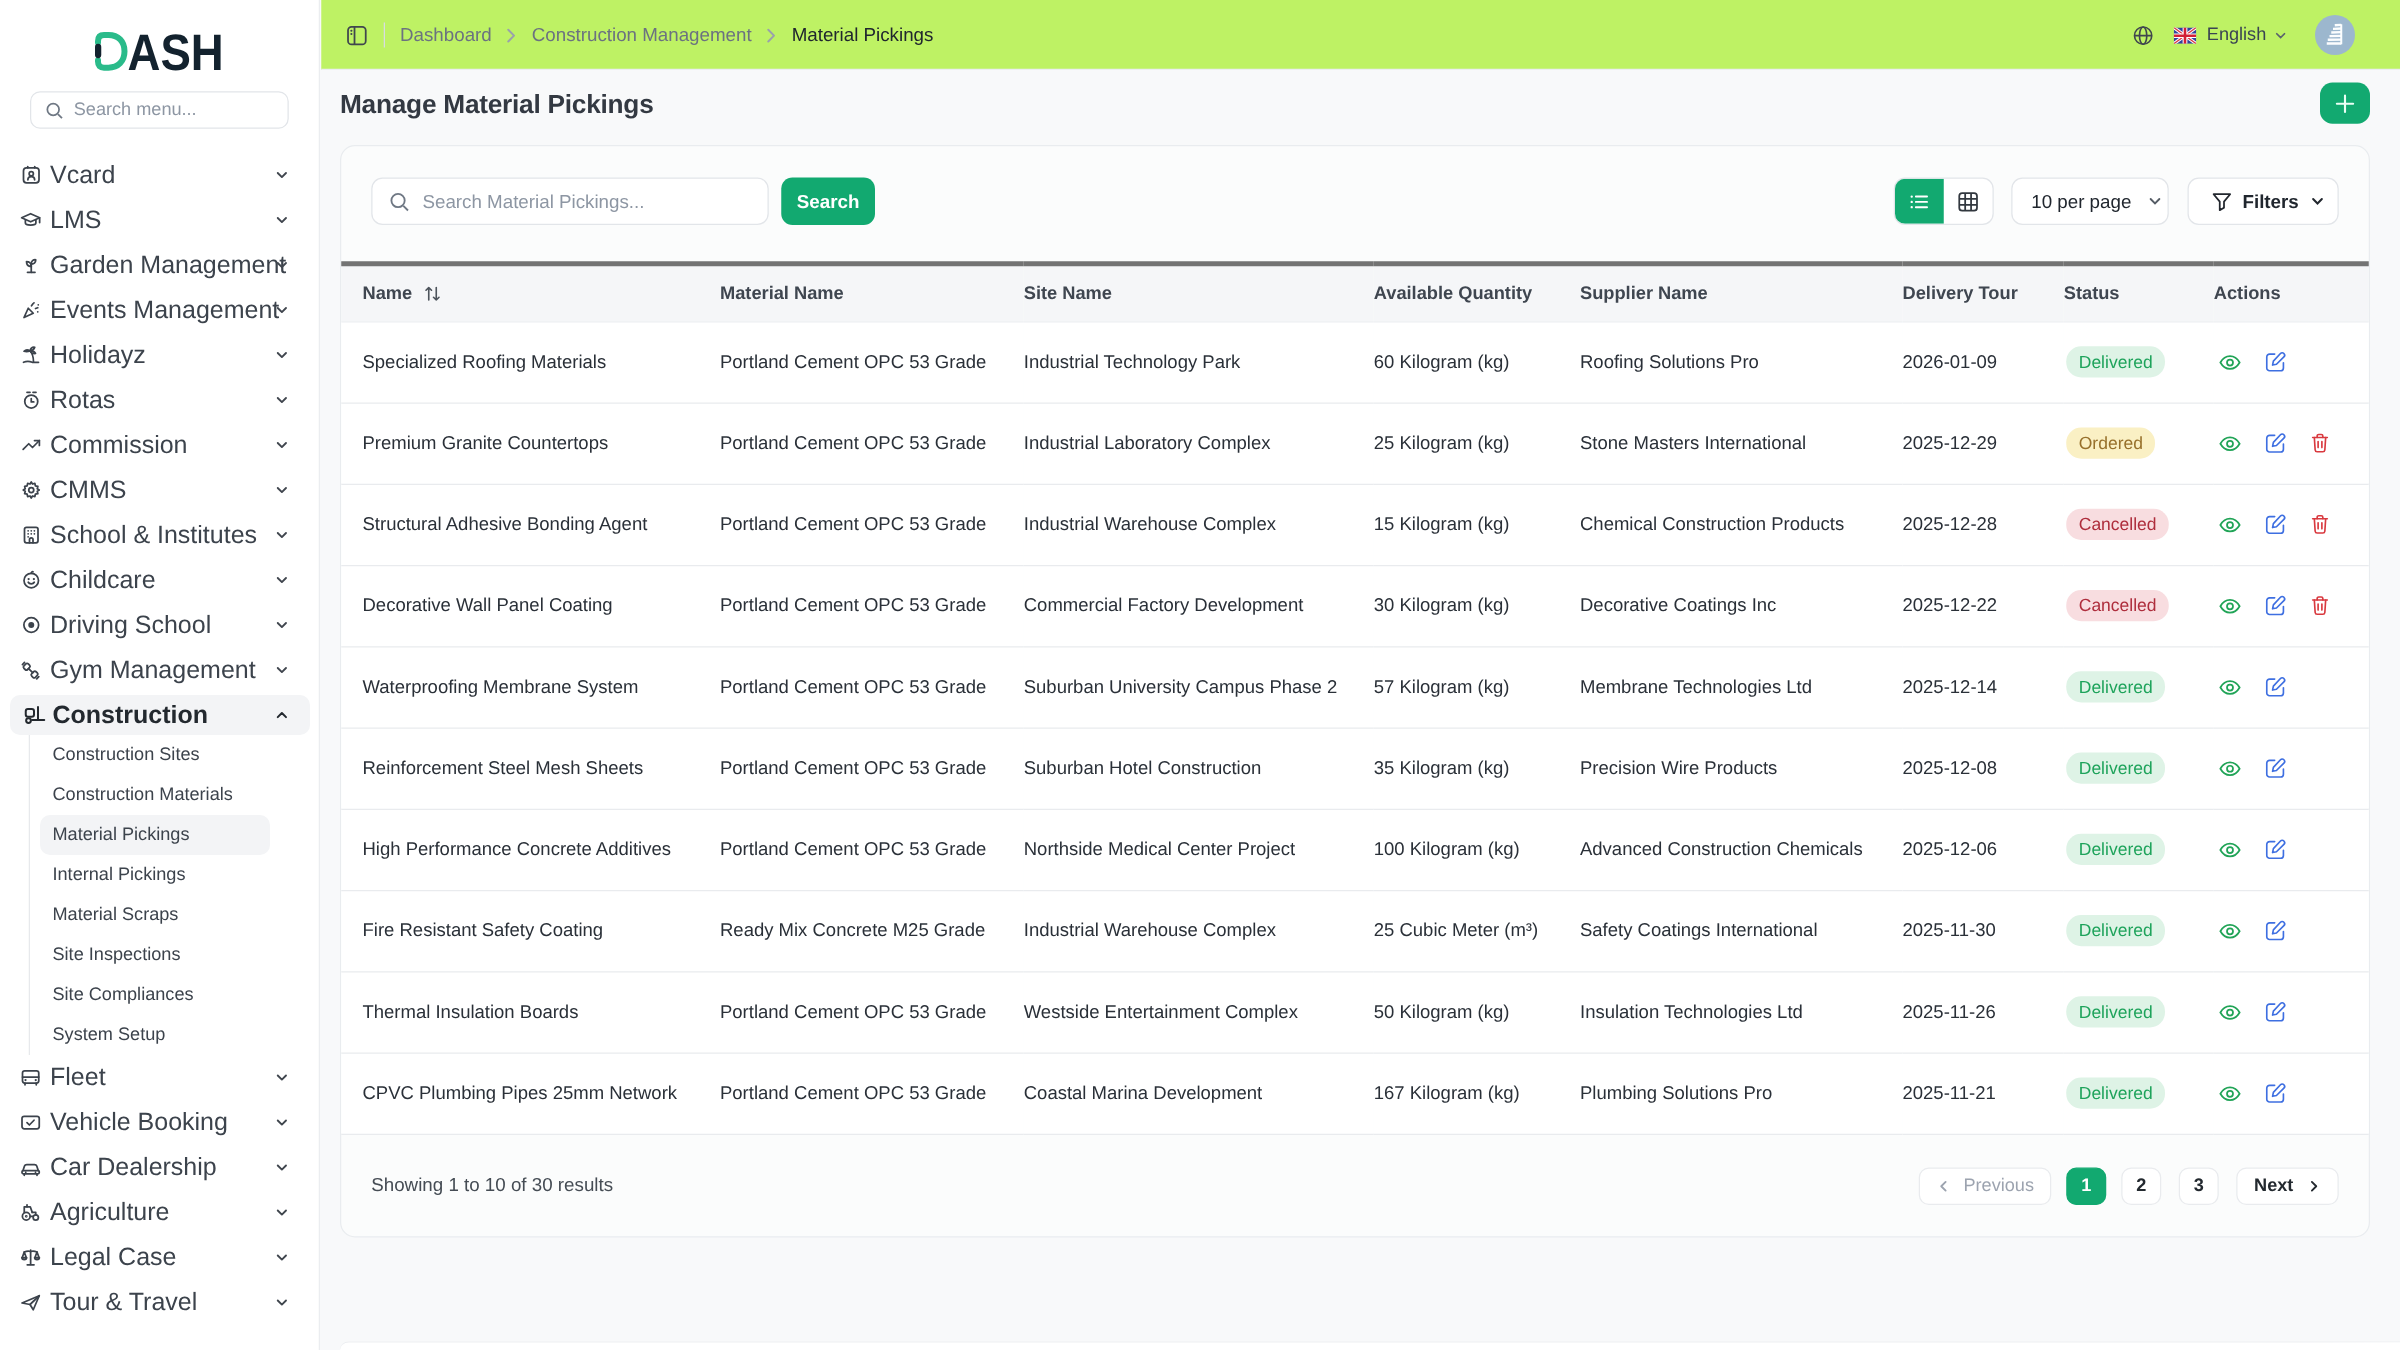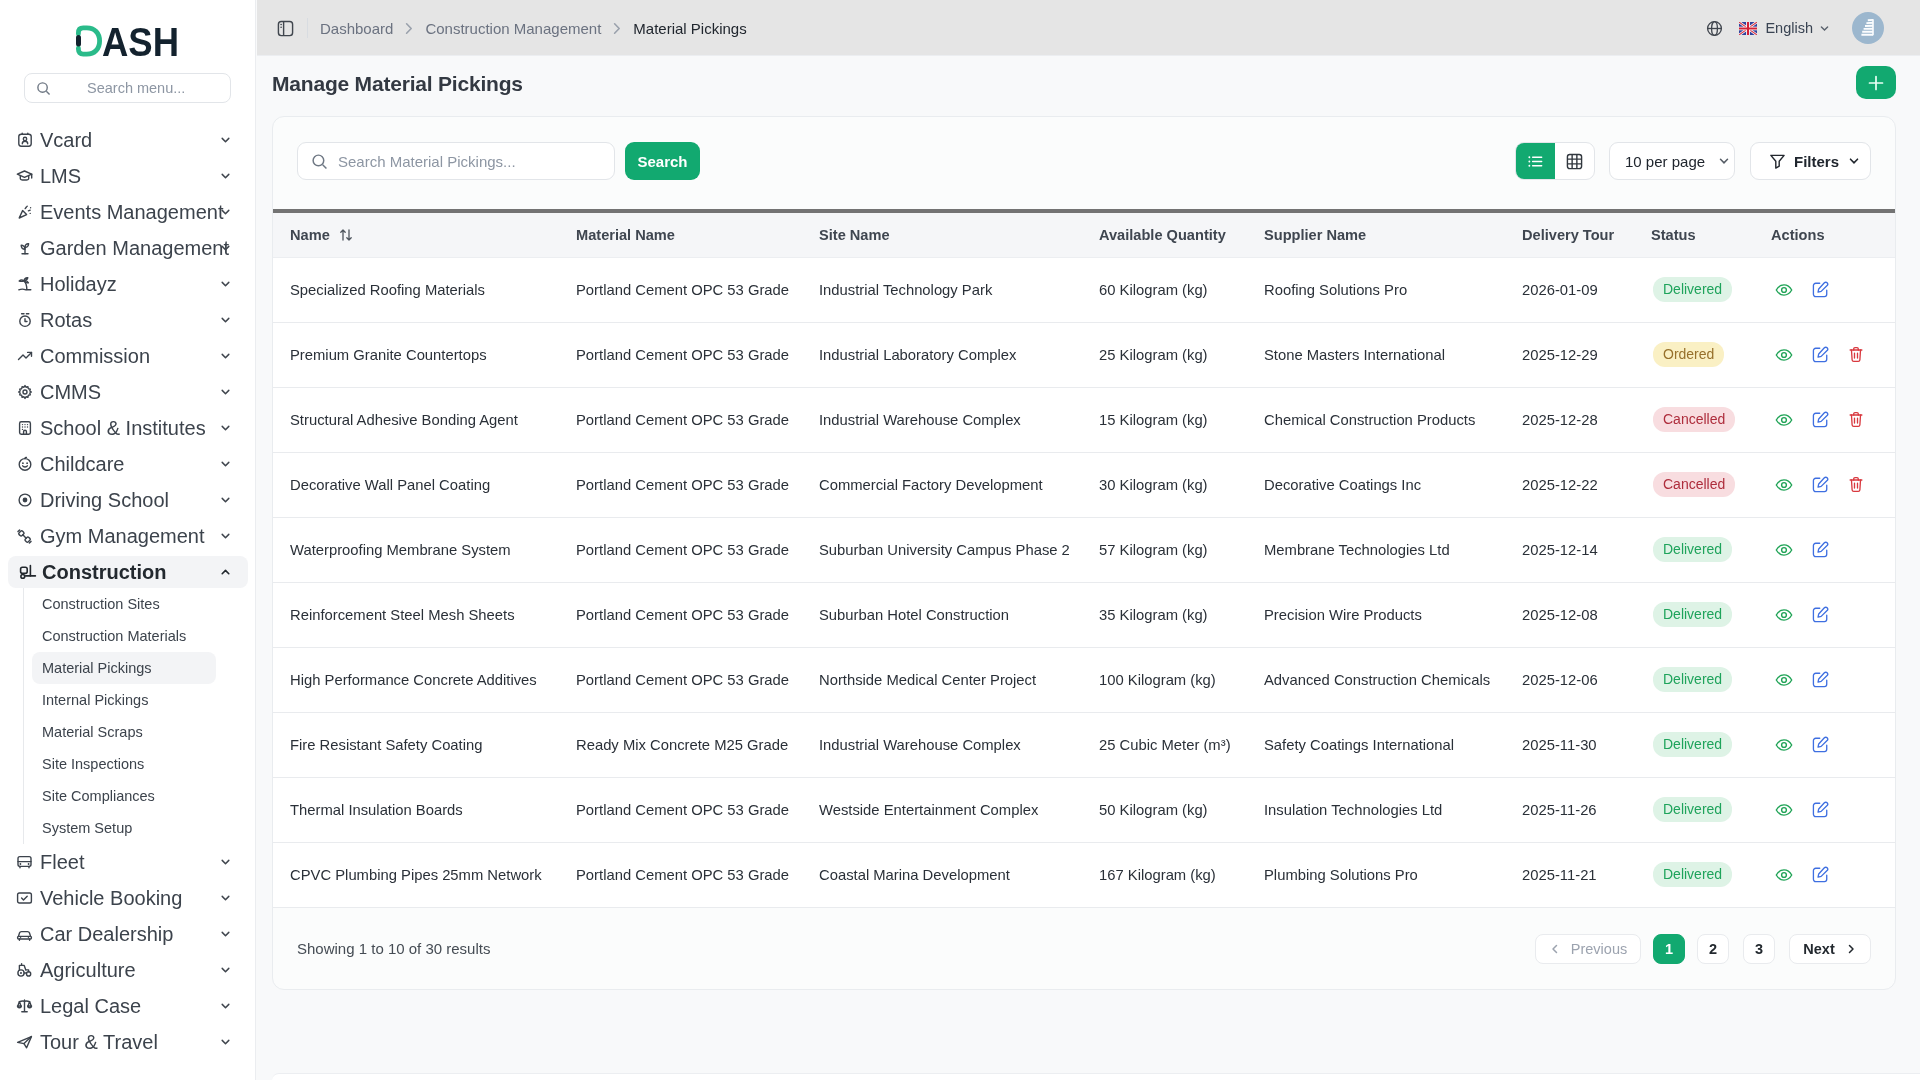--- a/index.html
+++ b/index.html
@@ -1,41 +1,41 @@
 <!DOCTYPE html>
 <html><head>
 <meta charset="utf-8">
 <style>
 * { margin:0; padding:0; box-sizing:border-box; }
 html,body { width:1920px; height:1080px; overflow:hidden; font-family:"Liberation Sans",sans-serif; background:#f8f9fa; }
 
 
 #sidebar { position:absolute; left:0; top:0; width:256px; height:1080px; background:#fff; border-right:1px solid #ebedf0; }
 #logo { position:absolute; left:76px; top:25px; }
-#search-box { position:absolute; left:24px; top:73px; width:207px; height:30px; border:1px solid #e2e5e9; border-radius:8px; background:#fff; display:flex; align-items:center;gap:28px; }
+#search-box { position:absolute; left:24px; top:73px; width:207px; height:30px; border:1px solid #e2e5e9; border-radius:8px; background:#fff; display:flex; align-items:center; }
 #search-box svg { margin-left:11px; }
 #search-box span { margin-left:8px; font-size:14.5px; color:#8d96a3; }
 nav { position:absolute; left:0; top:122px; width:256px; }
 .mi { height:36px; display:flex; align-items:center; position:relative; }
 .mi .ic { width:17px; height:20px; margin-left:16px; display:flex; align-items:center; justify-content:center; flex:none; }
 .mi .lb { margin-left:7px;  font-size:20px; color:#3c434c; white-space:nowrap; }
 .mi .ch { position:absolute; right:25px; top:50%; transform:translateY(-50%); }
 .mi-active { height:32px; margin:2px 8px 0 8px; background:#f3f4f6; border-radius:8px; }
 .mi-active .ic { margin-left:10px; width:20px; }
 .mi-active .lb { font-weight:bold; color:#23292f; margin-left:4px; }
 .mi-active .ch { right:17px; }
 #submenu { position:relative; }
 #submenu:before { content:""; position:absolute; left:23px; top:0; bottom:0; width:1px; background:#e7e9ec; }
 .smi { height:32px; display:flex; align-items:center; }
 .smi span { margin-left:42px; font-size:14.5px; color:#3c434c; white-space:nowrap; }
 .smi-active { background:#f3f4f6; border-radius:8px; margin-left:32px; margin-right:40px; }
 .smi-active span { margin-left:10px; }
 
 
-#topbar { position:absolute; left:257px; top:0; width:1663px; height:56px; background:#e5e5e5; border-bottom:1px solid #eceef1; }
+#topbar { position:absolute; left:257px; top:0; width:1663px; height:56px; background:#bef264; border-bottom:1px solid #eceef1; }
 #crumbs { position:absolute; left:20px; top:0; height:56px; display:flex; align-items:center; }
 #crumbs .c1 { font-size:15px; color:#6b7280; }
 #crumbs .c2 { font-size:15px; color:#20262e; }
 #hdr-right { position:absolute; right:36px; top:0; height:56px; display:flex; align-items:center; }
 
 
 #pagehead { position:absolute; left:272px; top:56px; width:1624px; }
 #pagehead h1 { font-size:21px; color:#333942; letter-spacing:-0.2px; margin-top:16px; }
 #addbtn { position:absolute; right:0px; top:10px; width:40px; height:33px; background:#12a970; border-radius:10px; display:flex; align-items:center; justify-content:center; }
 
@@ -116,39 +116,39 @@
           </svg>
         </span>
         <span class="lb">LMS</span>
         <svg class="ch" width="11" height="11" viewBox="0 0 11 11" fill="none" stroke="#40464e" stroke-width="1.5" stroke-linecap="round" stroke-linejoin="round">
           <path d="M2.2 3.9 L5.5 7.2 L8.8 3.9"></path>
         </svg>
       </div>
       <div class="mi">
         <span class="ic">
           <svg width="16" height="16" viewBox="0 0 16 16" fill="none" stroke="#3c434c" stroke-width="1.4" stroke-linecap="round" stroke-linejoin="round">
-            <path d="M2.2 14 L5.6 6.6 L9.6 10.6 Z"></path>
-            <path d="M8.2 4.6 L9.4 3 M11.4 6.8 L13.2 6.2 M10.2 2.2 h.01 M13.6 3.8 h.01 M13.2 9.4 h.01"></path>
-          </svg>
-        </span>
-        <span class="lb">Events Management</span>
-        <svg class="ch" width="11" height="11" viewBox="0 0 11 11" fill="none" stroke="#40464e" stroke-width="1.5" stroke-linecap="round" stroke-linejoin="round">
-          <path d="M2.2 3.9 L5.5 7.2 L8.8 3.9"></path>
-        </svg>
-      </div>
-      <div class="mi">
-        <span class="ic">
-          <svg width="16" height="16" viewBox="0 0 16 16" fill="none" stroke="#3c434c" stroke-width="1.4" stroke-linecap="round" stroke-linejoin="round">
             <path d="M8 13.8 V7.2"></path>
             <path d="M8 9.2 C8 6.4 6.2 5.2 4.2 5.2 C4.2 7.8 5.8 9.2 8 9.2 Z"></path>
             <path d="M8 7.2 C8 4.8 9.6 3.6 11.6 3.8 C11.6 6.2 10 7.4 8 7.2 Z"></path>
             <path d="M5 13.8 H11"></path>
           </svg>
         </span>
         <span class="lb">Garden Management</span>
+        <svg class="ch" width="11" height="11" viewBox="0 0 11 11" fill="none" stroke="#40464e" stroke-width="1.5" stroke-linecap="round" stroke-linejoin="round">
+          <path d="M2.2 3.9 L5.5 7.2 L8.8 3.9"></path>
+        </svg>
+      </div>
+      <div class="mi">
+        <span class="ic">
+          <svg width="16" height="16" viewBox="0 0 16 16" fill="none" stroke="#3c434c" stroke-width="1.4" stroke-linecap="round" stroke-linejoin="round">
+            <path d="M2.2 14 L5.6 6.6 L9.6 10.6 Z"></path>
+            <path d="M8.2 4.6 L9.4 3 M11.4 6.8 L13.2 6.2 M10.2 2.2 h.01 M13.6 3.8 h.01 M13.2 9.4 h.01"></path>
+          </svg>
+        </span>
+        <span class="lb">Events Management</span>
         <svg class="ch" width="11" height="11" viewBox="0 0 11 11" fill="none" stroke="#40464e" stroke-width="1.5" stroke-linecap="round" stroke-linejoin="round">
           <path d="M2.2 3.9 L5.5 7.2 L8.8 3.9"></path>
         </svg>
       </div>
       <div class="mi">
         <span class="ic">
           <svg width="16" height="16" viewBox="0 0 16 16" fill="none" stroke="#3c434c" stroke-width="1.4" stroke-linecap="round" stroke-linejoin="round">
             <path d="M9.8 13.6 C9.8 9 8.6 6.4 7 4.8"></path>
             <path d="M7 4.8 C5.4 3.6 3.4 3.8 2.2 5 C4 5.6 5.4 5.4 7 4.8 Z"></path>
             <path d="M7 4.8 C7.4 2.8 9 1.6 10.8 1.8 C10.2 3.6 8.8 4.6 7 4.8 Z"></path>

